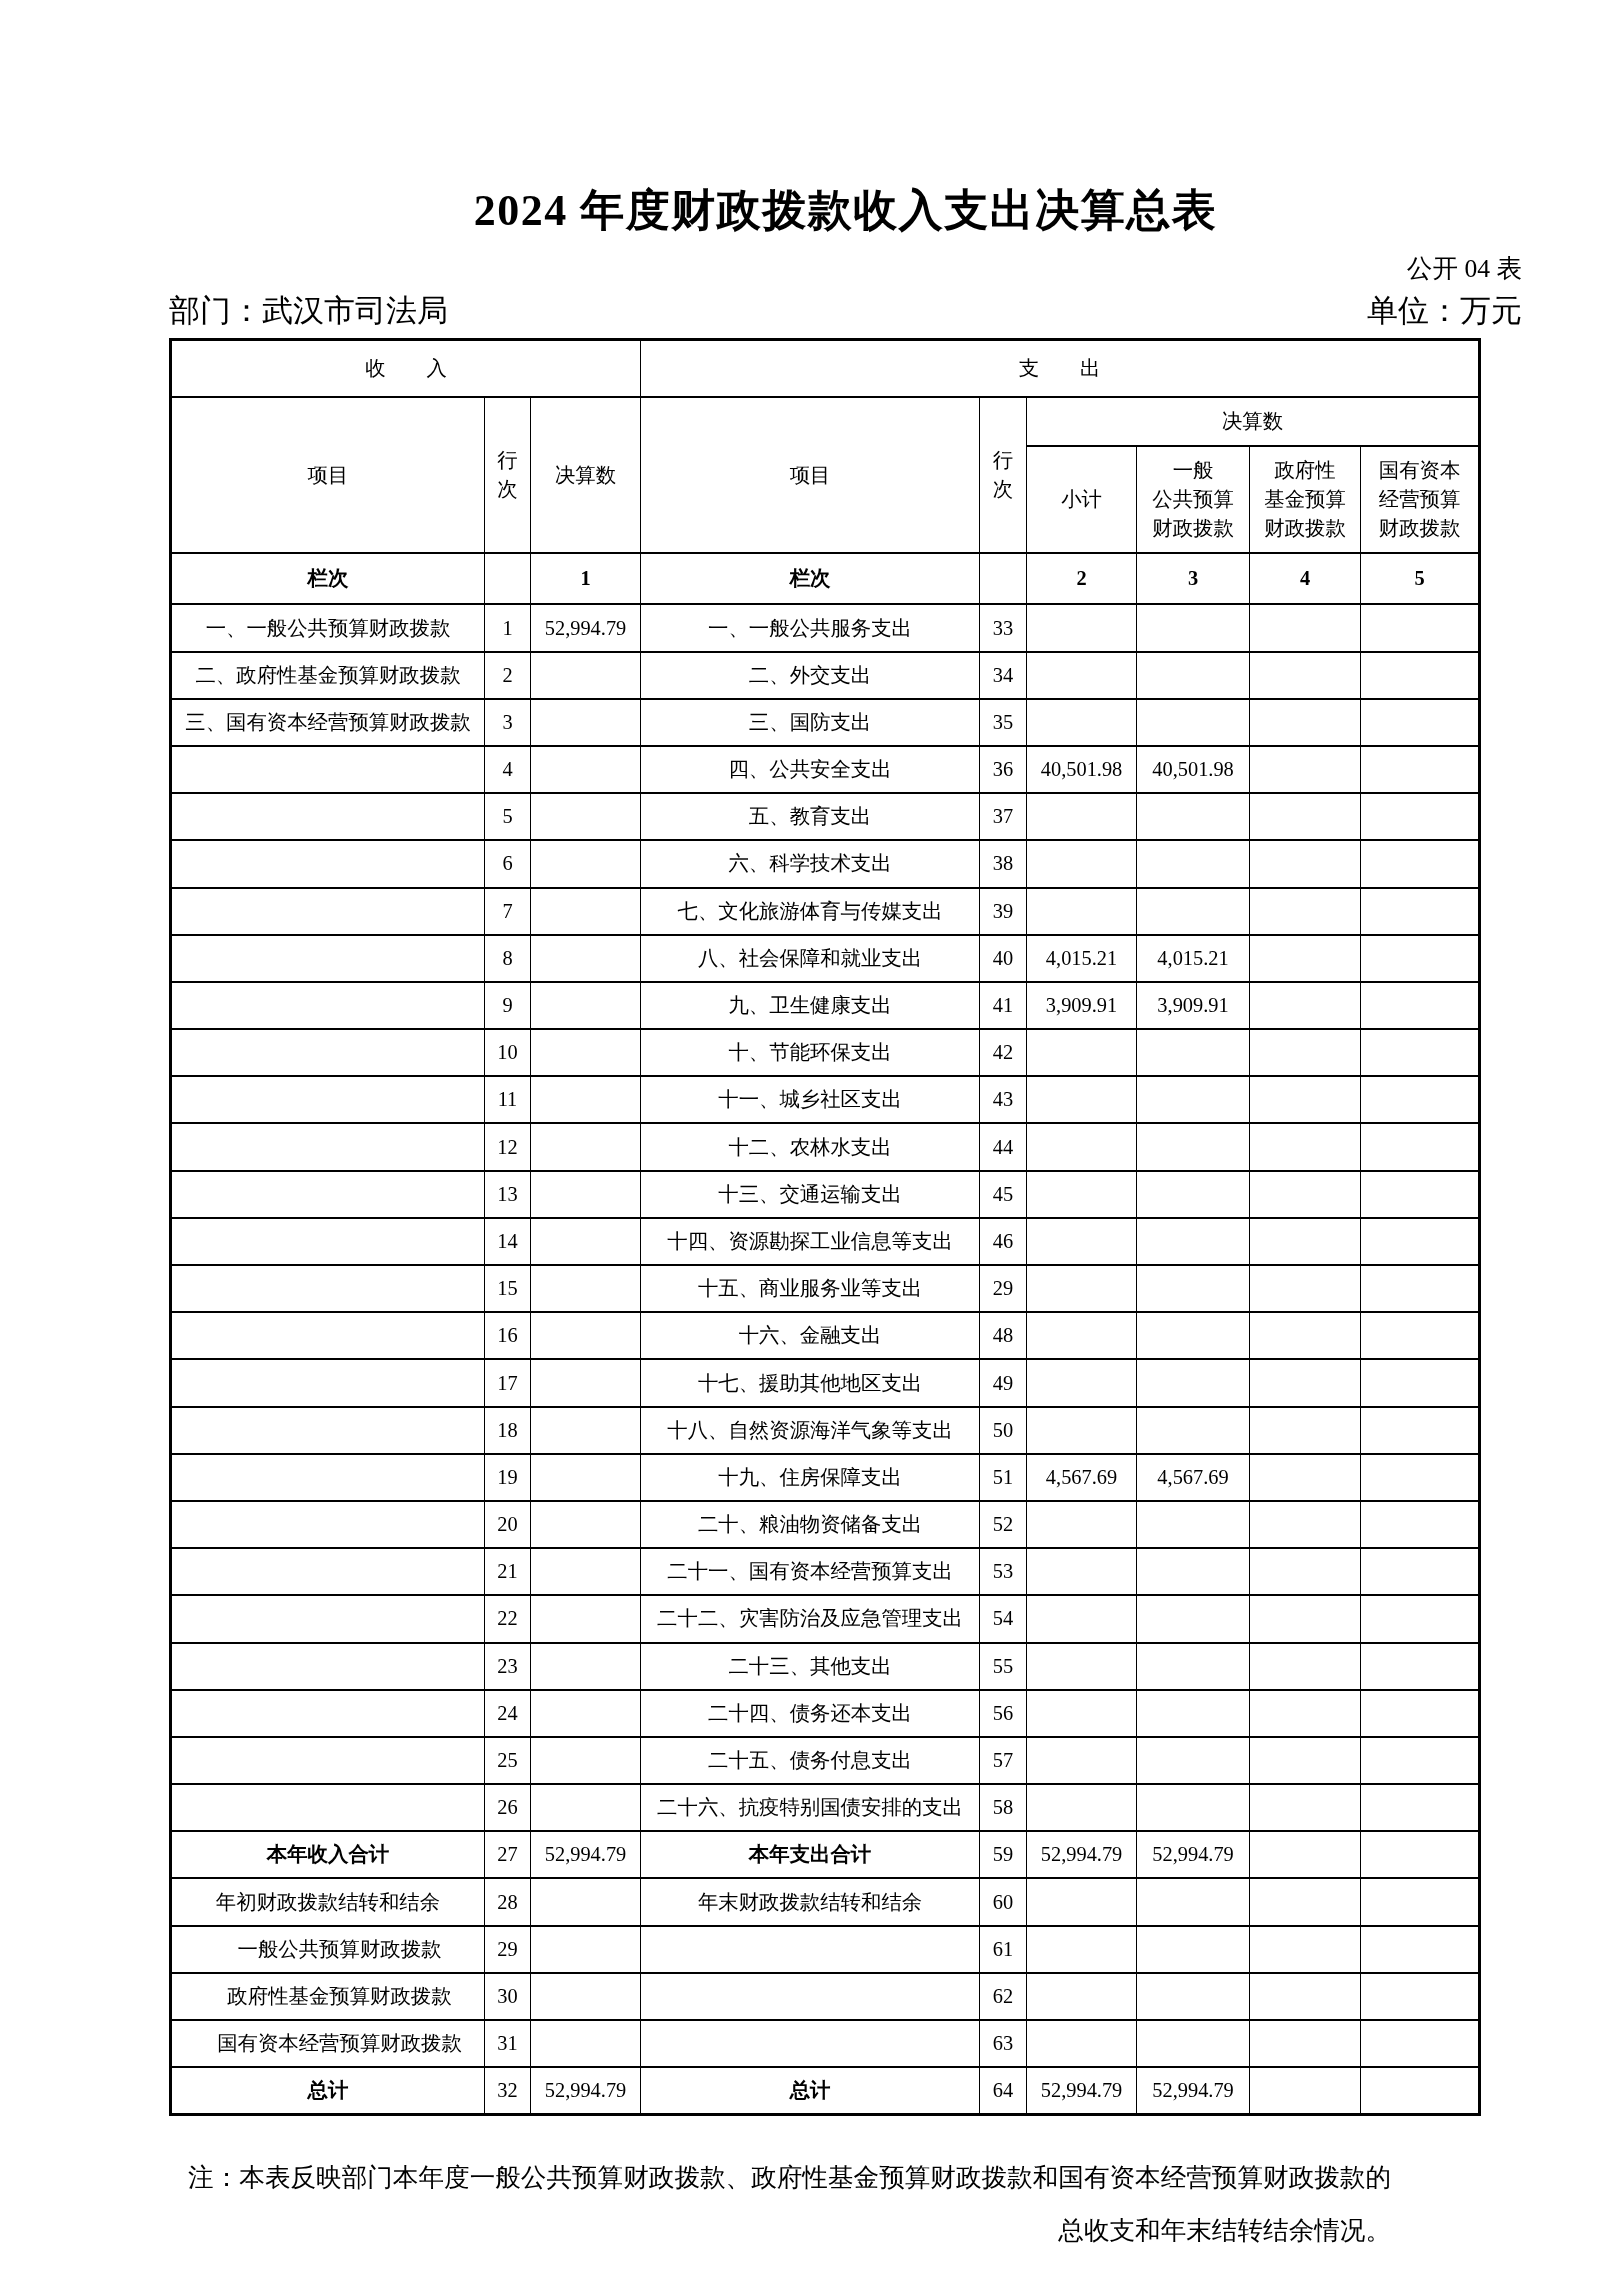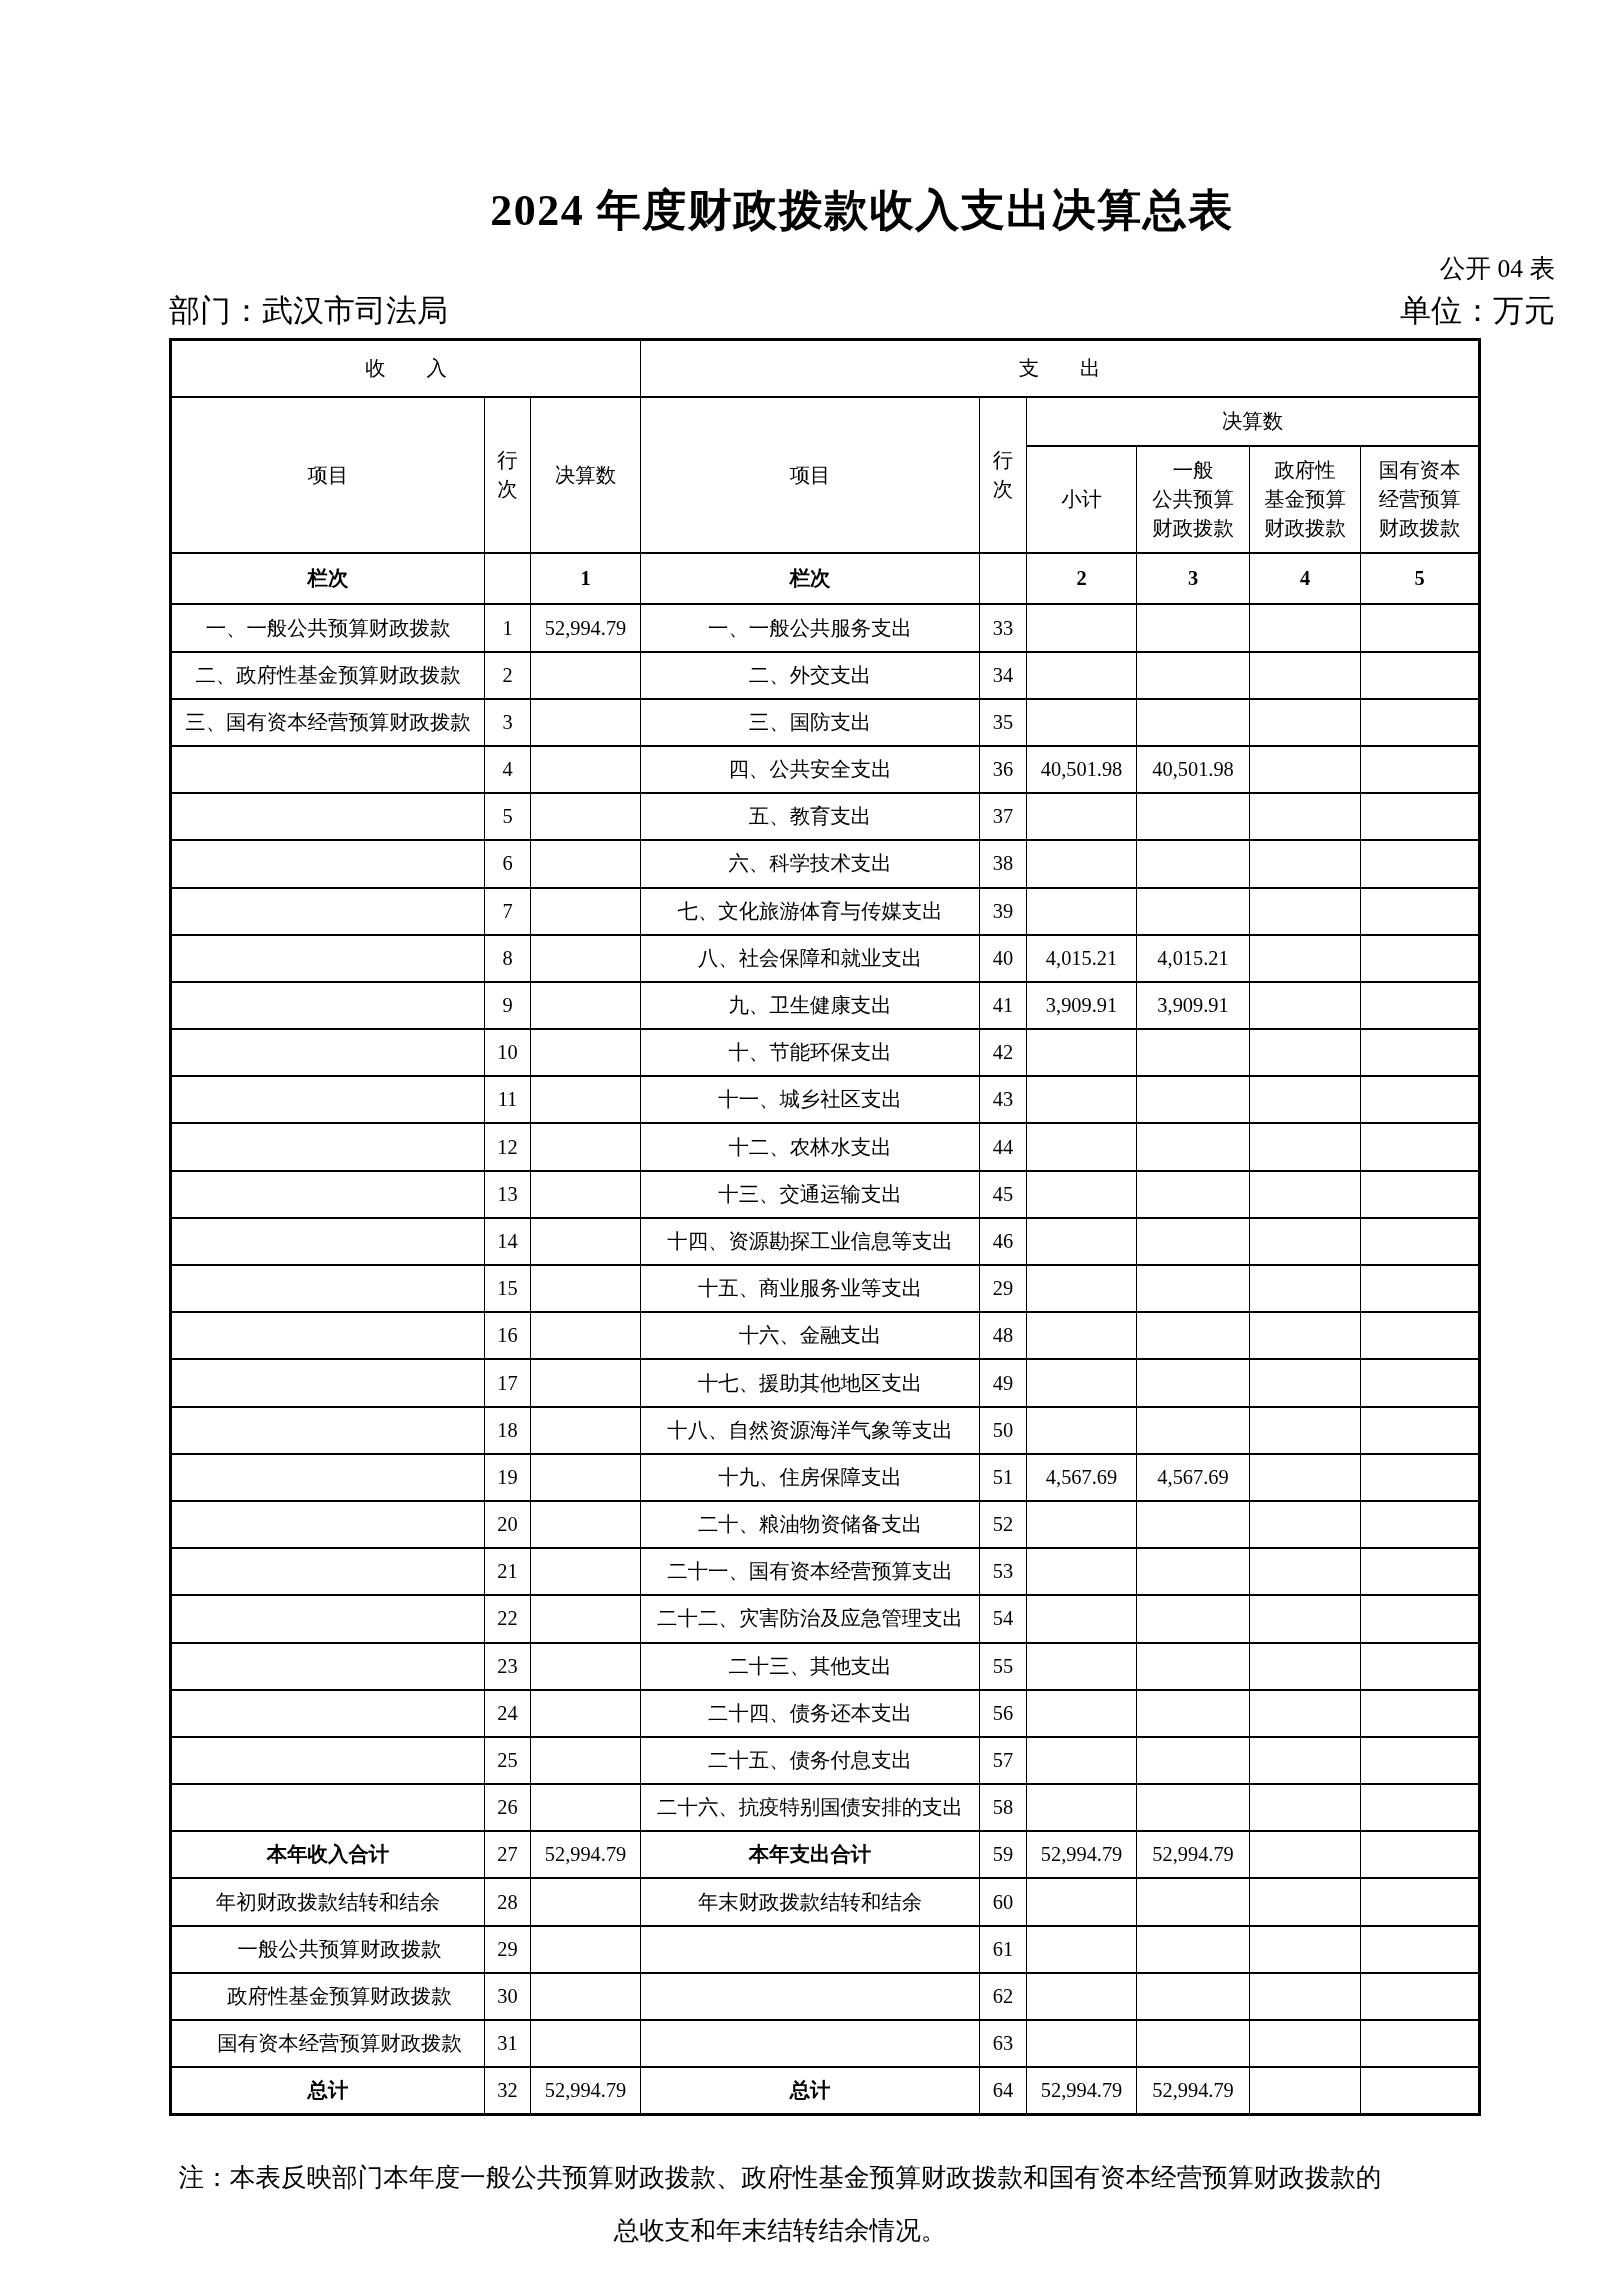--- a/index.html
+++ b/index.html
@@ -2,21 +2,21 @@
 <html lang="zh" style="font-size:8.2px"><head>
 <meta charset="utf-8">
 <style>
   html,body{margin:0;padding:0;}
   body{
     width:1623px;height:2295px;
     background:#ffffff;color:#000;
     font-family:"Liberation Serif","DejaVu Serif",serif;
     -webkit-font-smoothing:antialiased;
   }
-  .sheet{padding:0 68px 0 169px;}
+  .sheet{padding:0 101px 0 169px;}
   .title{
     margin:0;padding-top:187px;
     text-align:center;font-weight:bold;
     font-size:44px;line-height:1.1;letter-spacing:1.5px;
   }
   .table-code{
     margin-top:19px;text-align:right;
     font-size:25.6px;line-height:1.2;
   }
   .meta-row{
@@ -49,21 +49,21 @@
   td.indent{text-indent:23px;padding-right:77px;}
   td.emph{
     font-weight:bold;text-align:center;text-indent:0;
     padding:4.1px 5.1px;
   }
   td.num{text-align:right;padding:4.1px 5.1px 4.1px 2px;}
   td.rno{text-align:center;padding:4.1px 1px;}
   .note{
     margin:36px 0 0 0;max-width:1222px;
     font-size:25.6px;line-height:2.05;
-    text-align:center;
+    text-align:right;
   }
 </style>
 </head>
 <body>
 
 <div class="sheet">
 
   <h1 class="title">2024 年度财政拨款收入支出决算总表</h1>
 
   <div class="table-code">公开 04 表</div>

